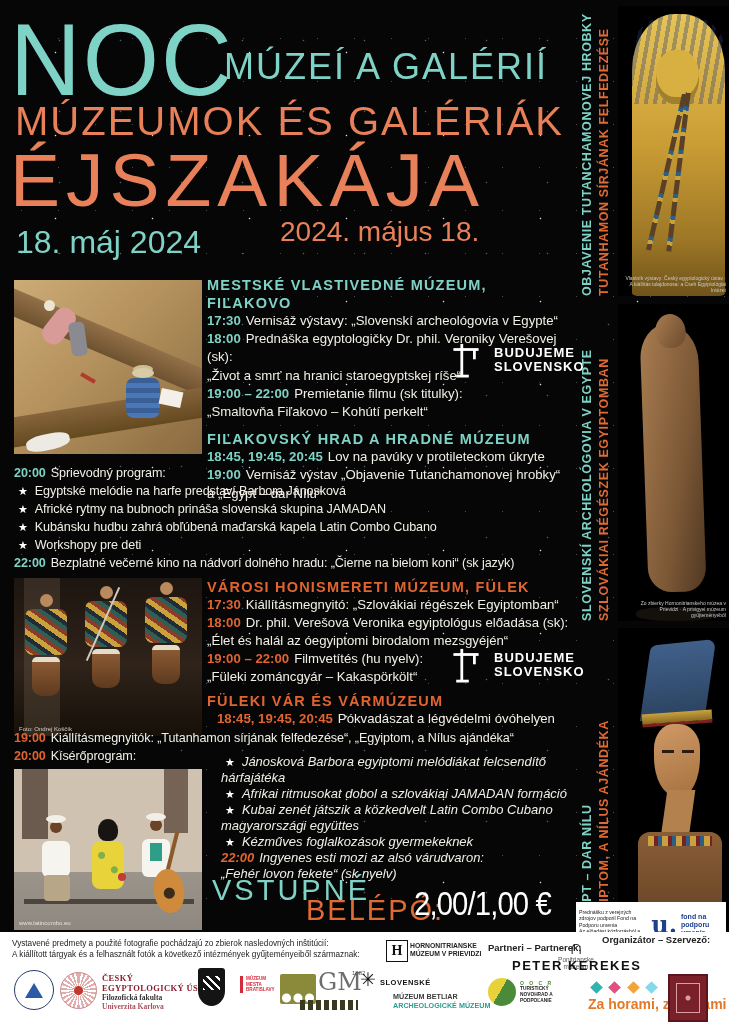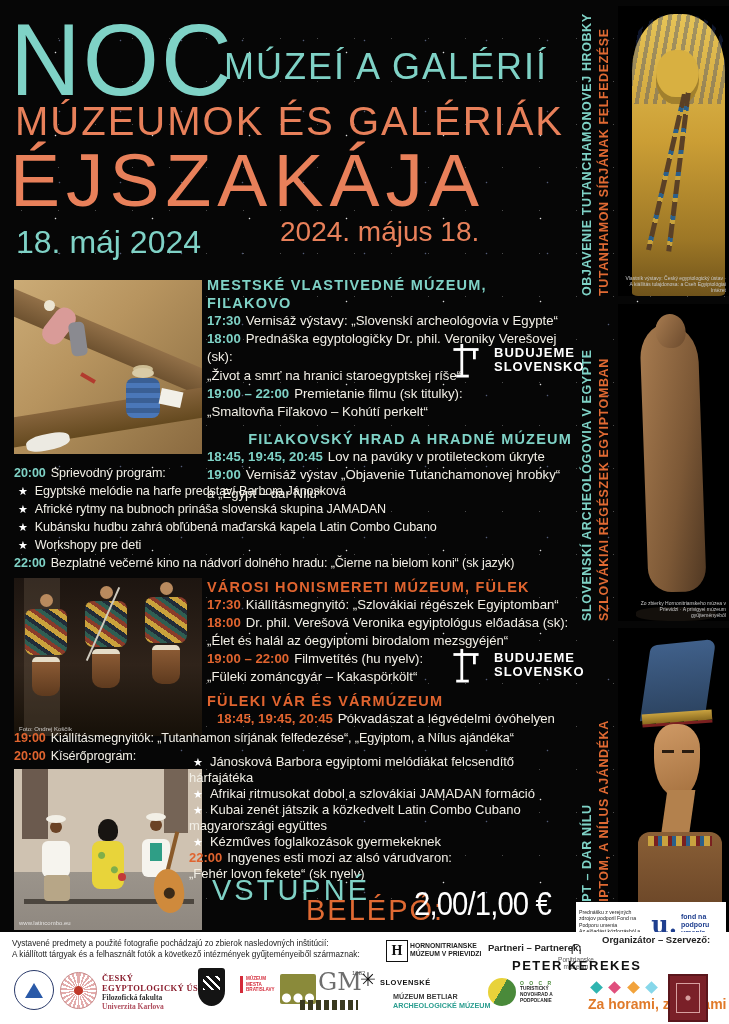--- a/index.html
+++ b/index.html
@@ -30,21 +30,21 @@
   .t-dsk{left:16px;top:224px;font-size:32px;color:var(--teal);}
   .t-dhu{left:280px;top:216px;font-size:28px;color:var(--orange);}
   
   .col{line-height:18.2px;font-size:13.2px;}
   .mh{font-size:14.5px;font-weight:bold;letter-spacing:1.2px;line-height:18px;}
   .mh.sk{color:var(--teal);} .mh.hu{color:var(--orangeHU);}
   .ln .tm{font-weight:bold;margin-right:5px;}
   .sk .tm{color:var(--teal);} .hu .tm{color:var(--orangeHU);}
   .tm:empty{margin-right:0;}
   .ln.bullet .star{margin:0 7px 0 4px;font-size:11px;color:#fff;}
-  .gap{margin-top:9px;text-align:right;}
+  .gap{margin-top:9px;}
   .fullw{line-height:18px;font-size:12.6px;letter-spacing:-.1px;white-space:nowrap;}
   
   .budu{display:flex;align-items:center;gap:14px;color:#fff;}
   .budu .txt{font-weight:bold;font-size:13px;line-height:14px;letter-spacing:1px;}
   
   .photo{overflow:hidden;}
   .ph-credit{position:absolute;left:5px;bottom:4px;font-size:6px;color:rgba(255,255,255,.75);}
   
   .ph1{background:linear-gradient(135deg,#cbab76,#b7945f 40%,#a08050 70%,#8a6a40);}
   .ph1 .beam1{position:absolute;left:-30px;top:52px;width:260px;height:26px;background:linear-gradient(#927048,#6e5230);transform:rotate(23deg);}
@@ -285,21 +285,21 @@
     <div class="f2-maraca"></div>
     <div class="fig-head" style="left:136px;top:50px;"></div>
     <div class="fig-hat" style="left:132px;top:44px;"></div>
     <div class="f3-shirt"></div>
     <div class="f3-teal"></div>
     <div class="guitar-neck"></div>
     <div class="guitar"></div>
     <div class="ph-credit">www.latincombo.eu</div>
   </div>
 
-  <div class="abs col hu" style="left:189px;top:754px;width:366px;line-height:16px;font-size:13px;">
+  <div class="abs col hu" style="left:221px;top:754px;width:366px;line-height:16px;font-size:13px;font-style:italic;">
     <div class="ln bullet"><span class="star">★</span><span>Jánosková Barbora egyiptomi melódiákat felcsendítő hárfajátéka</span></div>
     <div class="ln bullet"><span class="star">★</span><span>Afrikai ritmusokat dobol a szlovákiai JAMADAN formáció</span></div>
     <div class="ln bullet"><span class="star">★</span><span>Kubai zenét játszik a közkedvelt Latin Combo Cubano magyarországi együttes</span></div>
     <div class="ln bullet"><span class="star">★</span><span>Kézműves foglalkozások gyermekeknek</span></div>
     <div class="ln"><span class="tm">22:00</span><span>Ingyenes esti mozi az alsó várudvaron:</span></div>
     <div class="ln"><span class="tm"></span><span>„Fehér lovon fekete“ (sk nyelv)</span></div>
   </div>
 
   <div class="abs pr-hu">BELÉPŐ:</div>
   <div class="abs pr-sk">VSTUPNÉ</div>

